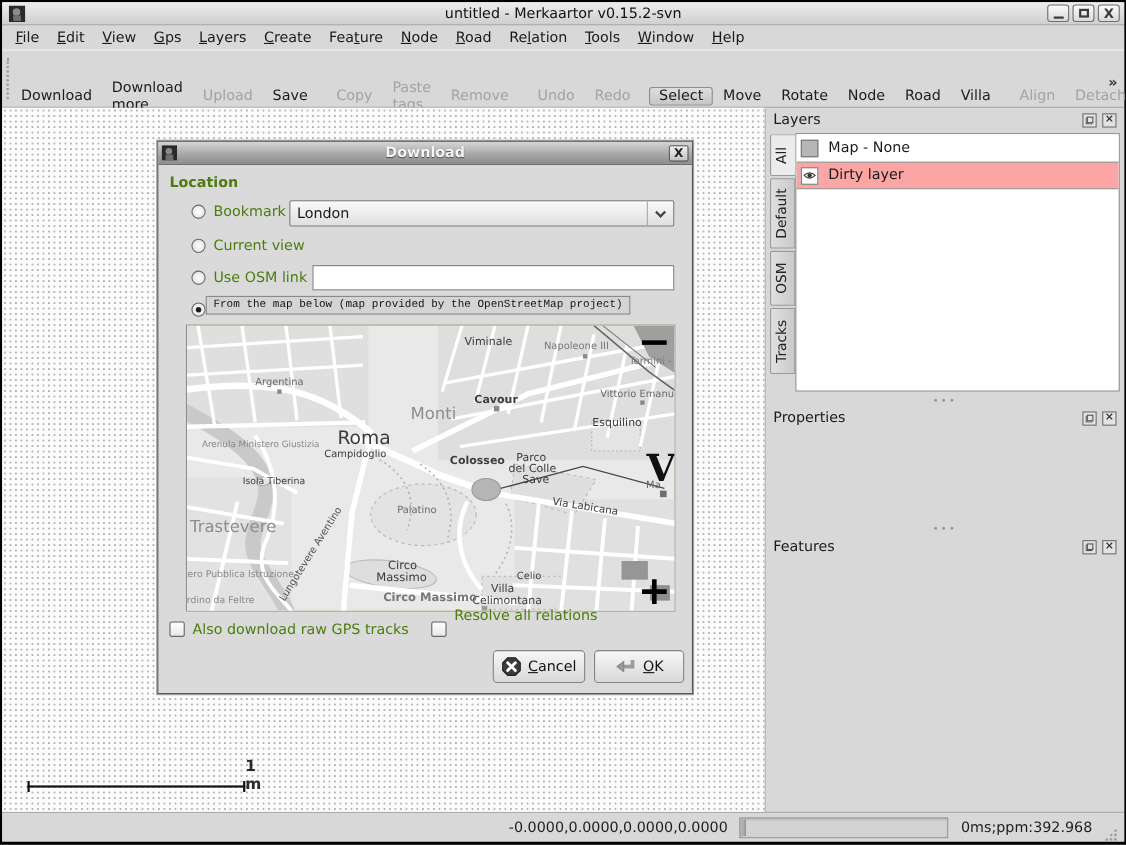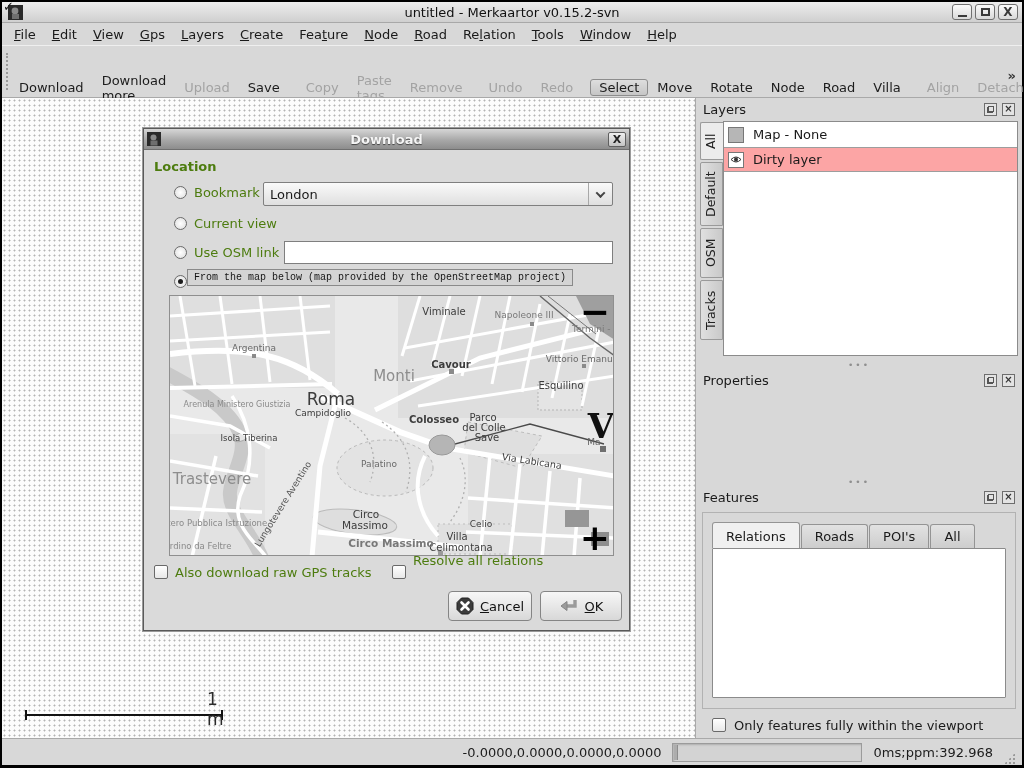--- a/index.html
+++ b/index.html
@@ -33,21 +33,21 @@
   .tb-overflow { position:absolute; right:6px; top:22px; font-size:13px; font-weight:bold; color:#333; }
 
   
   .main { flex:1 1 auto; display:flex; min-height:0; }
   .canvas { flex:1 1 auto; position:relative; background-color:#fcfcfc; background-image:radial-gradient(#b4b4b4 0.9px, rgba(0,0,0,0) 1.1px); background-size:5px 5px; overflow:hidden; }
 
   .scalebar { position:absolute; left:23px; top:612px; width:198px; height:12px; }
   .scalebar .line { position:absolute; left:0; right:0; top:4px; height:2px; background:#111; }
   .scalebar .tick { position:absolute; width:2px; height:10px; top:0; background:#111; }
   .scalebar .t-l { left:0; } .scalebar .t-r { right:0; }
-  .scale-label { position:absolute; left:182px; top:-21px; font-size:17px; color:#2a2a2a; }
+  .scale-label { position:absolute; left:198px; top:-21px; font-size:14px; color:#2a2a2a;font-weight:bold; }
 
   
   .dialog { position:absolute; left:141px; top:30px; width:487px; height:503px; background:#dadada; border:1px solid #5a5a5a; box-shadow:0 0 0 1px #9a9a9a; }
   .dlg-titlebar { height:21px; background:linear-gradient(#d6d6d6 0%, #a8a8a8 55%, #8d8d8d 100%); border-bottom:1px solid #6f6f6f; display:flex; align-items:center; padding:0 3px; position:relative; }
   .dlg-title { position:absolute; left:0; right:0; text-align:center; font-weight:bold; font-size:13px; color:#f5f5f5; text-shadow:0 1px 1px #444; }
   .dlg-icon { width:14px; height:14px; z-index:2; }
   .dlg-close { margin-left:auto; z-index:2; width:18px; height:15px; border:1px solid #5f5f5f; border-radius:2px; background:linear-gradient(#efefef,#c3c3c3); display:flex; align-items:center; justify-content:center; font-size:11px; font-weight:bold; color:#222; }
   .dlg-label { position:absolute; font-size:13px; color:#4d7c0f; }
   .bold { font-weight:bold; }
   .radio { position:absolute; width:13px; height:13px; border:1px solid #6a6a6a; border-radius:50%; background:radial-gradient(#ffffff,#dcdcdc); }
@@ -525,35 +525,20 @@
         <div class="dock-hbtns">
           <div class="dock-btn">
               <div class="float-g"></div>
               <div class="float-g2"></div>
             </div>
           <div class="dock-btn">
               <span class="x-g">×</span>
             </div>
         </div>
       </div>
-      <div class="features-body">
-        <div class="tabwidget">
-          <div class="tabs-row">
-            <div class="tab active">Relations</div>
-            <div class="tab">Roads</div>
-            <div class="tab">POI's</div>
-            <div class="tab">All</div>
-          </div>
-          <div class="features-list"></div>
-        </div>
-        <div class="viewport-row">
-          <div class="cb cb-inline checked"></div>
-          <span>Only features fully within the viewport</span>
-        </div>
-      </div>
     </div>
   </div>
 
   <div class="statusbar">
     <span class="coords">-0.0000,0.0000,0.0000,0.0000</span>
     <div class="progressbox"></div>
     <span>0ms;ppm:392.968</span>
     <div class="grip"></div>
   </div>
 </div>

